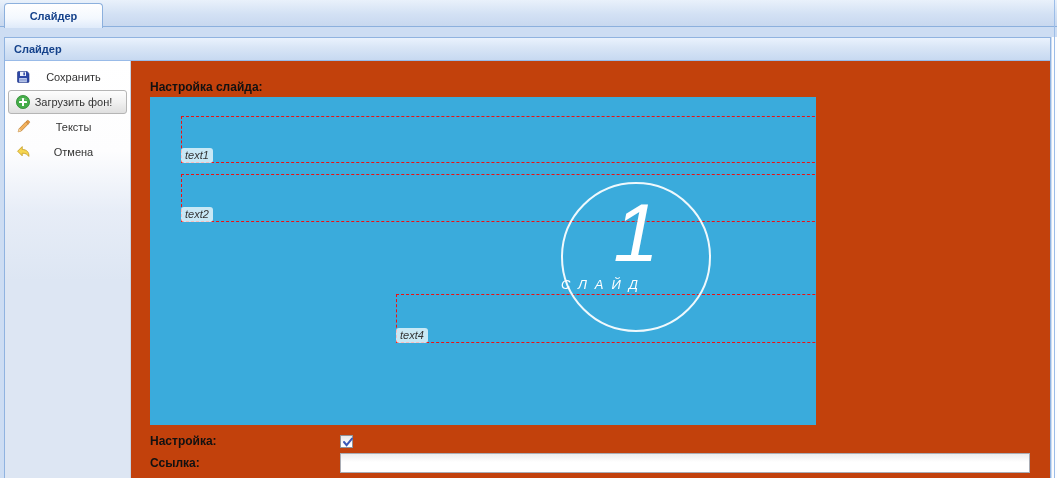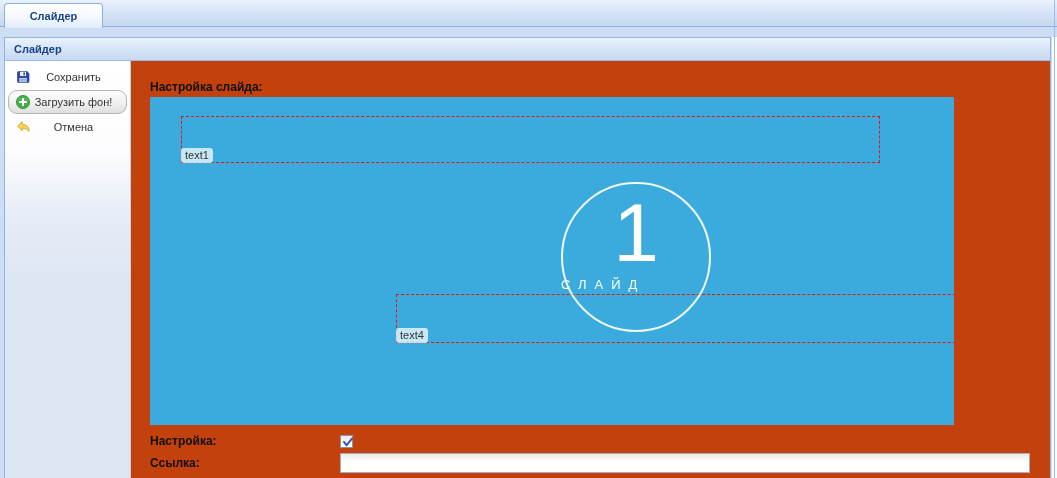--- a/index.html
+++ b/index.html
@@ -26,27 +26,27 @@
   
   .sidebar { width:126px; flex:0 0 126px; position:relative;
     border-right:1px solid #c7d3e4;
     background:linear-gradient(to bottom,#ffffff 0px,#fdfdfe 90px,#e7edf7 150px,#dde6f3 220px,#dde6f3 100%); }
   .sbtn { position:relative; height:24px; margin:1px 3px; border:1px solid transparent;
     border-radius:3px; display:flex; align-items:center; cursor:pointer; color:#333; }
   .sbtn:first-child { margin-top:4px; }
   .sbtn .icon { width:16px; height:16px; margin-left:6px; flex:0 0 16px; }
   .sbtn .lbl { flex:1; text-align:center; padding-right:10px; }
   .sbtn.hover { border-color:#b5b5b5;
-    background:linear-gradient(to bottom,#fdfdfd 0%,#f1f1f1 50%,#dfdfdf 100%);border-radius:9px; }
+    background:linear-gradient(to bottom,#fdfdfd 0%,#f1f1f1 50%,#dfdfdf 100%); }
 
   
   .main { flex:1; position:relative; background:#c2410c; padding:19px 1px 0 19px; }
   .settings-label { font-size:12px; font-weight:bold; color:#111; margin-bottom:3px; }
 
-  .slide { position:relative; width:804px; height:328px; overflow:hidden; }
+  .slide { position:relative; width:666px; height:328px; overflow:hidden;font-style:italic; }
   .tbox { position:absolute; border:1px dashed #ee1111; }
   .tbox .pill { position:absolute; left:-1px; bottom:-1px;
     background:rgba(255,255,255,0.72); color:#333; padding:1px 4px 2px 4px;
     border-radius:3px; font-size:11px; }
   .tb1 { left:31px;  top:19px;  width:699px; height:47px; }
   .tb2 { left:31px;  top:77px;  width:699px; height:48px; }
   .tb3 { left:246px; top:138px; width:640px; height:48px; }
   .tb4 { left:246px; top:197px; width:640px; height:49px; }
 
   .circle { position:absolute; left:411px; top:85px; width:150px; height:150px;
@@ -109,33 +109,46 @@
             <path d="M3.5 6.2a5 3.4 0 0 1 9 0 7 4 0 0 0-9 0z" fill="rgba(255,255,255,0.45)"></path>
             <rect x="7" y="4" width="2" height="8" rx="0.6" fill="#fff"></rect>
             <rect x="4" y="7" width="8" height="2" rx="0.6" fill="#fff"></rect>
           </svg>
         </span>
         <span class="lbl">Загрузить фон!</span>
       </div>
       <div class="sbtn">
         <span class="icon">
           <svg width="16" height="16" viewBox="0 0 16 16">
+            <path d="M3.2 12.8l.9-3 7-7.2 2.3 2.2-7.1 7.2z" fill="#f3b15c" stroke="#bb7e33" stroke-width="0.8"></path>
+            <path d="M3.2 12.8l.9-3 1.3 1.2 0.9 1z" fill="#f7d9a8"></path>
+            <path d="M11.1 2.6l1.2-1c.3-.3.8-.3 1.1 0l1 1c.3.3.3.8 0 1.1l-1 1.1z" fill="#e89a46" stroke="#bb7e33" stroke-width="0.7"></path>
+          </svg>
+        </span>
+        <span class="lbl">Тексты</span>
+      </div>
+      <div class="sbtn">
+        <span class="icon">
+          <svg width="16" height="16" viewBox="0 0 16 16">
             <path d="M7.2 2.6L2.6 7.2l4.6 4.6V9.2c3.2-.1 5.2 1 6.6 3.2.5-4-1.9-6.8-6.6-7z" fill="#f6d64f" stroke="#c9a22b" stroke-width="0.9" stroke-linejoin="round"></path>
           </svg>
         </span>
         <span class="lbl">Отмена</span>
       </div>
     </div>
 
     <div class="main">
       <div class="settings-label">Настройка слайда:</div>
 
       <div class="slide" id="slide-preview" style="background: rgb(58, 171, 220);">
         <div class="tbox tb1">
           <span class="pill">text1</span>
+        </div>
+        <div class="tbox tb2">
+          <span class="pill">text2</span>
         </div>
         <div class="tbox tb4">
           <span class="pill">text4</span>
         </div>
         <div class="circle"></div>
         <div class="slide-number">1</div>
         <div class="slide-caption">СЛАЙД</div>
       </div>
 
       <div class="form">

